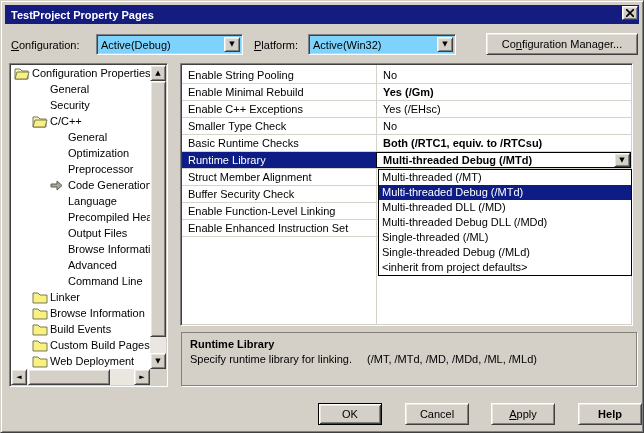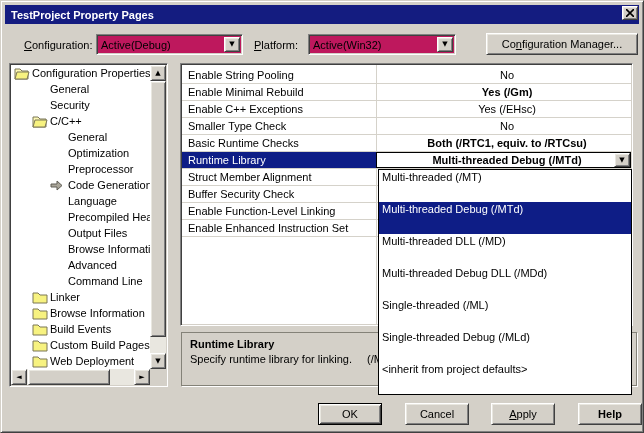--- a/index.html
+++ b/index.html
@@ -24,21 +24,21 @@
     background:#d4d0c8; border:1px solid; border-color:#fff #404040 #404040 #fff;
     box-shadow: inset 1px 1px 0 #e9e7e0, inset -1px -1px 0 #808080;
     display:flex; align-items:center; justify-content:center; cursor:default;
   }
   .label { position:absolute; white-space:nowrap; }
   .accel { text-decoration:underline; }
 
   .sunken {
     border:1px solid; border-color:#808080 #ffffff #ffffff #808080;
     box-shadow: inset 1px 1px 0 #404040, inset -1px -1px 0 #d4d0c8;
-    background:#be185d;
+    background:#7dd3fc;
   }
   .combo { position:absolute; height:21px; display:flex; align-items:center; }
   .combo .combo-text { flex:1; padding-left:4px; white-space:nowrap; overflow:hidden; }
   .cbtn {
     width:16px; height:15px; margin-right:2px; flex:none;
     background:#d4d0c8; border:1px solid; border-color:#fff #404040 #404040 #fff;
     box-shadow: inset 1px 1px 0 #e9e7e0, inset -1px -1px 0 #808080;
     display:flex; align-items:center; justify-content:center;
   }
   .arr { font-size:7px; line-height:1; font-family:"DejaVu Sans",sans-serif; }
@@ -76,32 +76,32 @@
     border:1px solid; border-color:#fff #404040 #404040 #fff;
     box-shadow: inset 1px 1px 0 #e9e7e0, inset -1px -1px 0 #808080;
   }
 
   
   .grid { position:absolute; left:179px; top:62px; width:453px; height:263px; }
   .grid-inner { position:absolute; inset:1px; background:#fff; overflow:hidden; padding-top:2px; }
   .gdivider { position:absolute; left:194px; top:0; bottom:0; width:1px; background:#d5d2ca; }
   .grow { display:flex; height:17px; border-bottom:1px solid #d5d2ca; }
   .gname { width:194px; flex:none; padding:2px 0 0 6px; white-space:nowrap; overflow:hidden; }
-  .gval  { flex:1; padding:2px 0 0 7px; white-space:nowrap; overflow:hidden; position:relative;text-align:center; }
+  .gval  { flex:1; padding:2px 0 0 7px; white-space:nowrap; overflow:hidden; position:relative; }
   .b { font-weight:bold; }
   .grow.sel .gname { background:#0e1d86; color:#fff; }
   .grow.sel .gval  { box-shadow: inset 0 0 0 1px #000; padding-top:2px; }
   .gval .cbtn { position:absolute; right:1px; top:1px; height:14px; margin:0; }
 
   
   .popup {
     position:absolute; left:377px; top:168px; width:254px;
     background:#fff; border:1px solid #000; z-index:5;
   }
-  .opt { height:32px; line-height:15px; padding-left:3px; white-space:nowrap; overflow:hidden; cursor:default; }
+  .opt { height:15px; line-height:15px; padding-left:3px; white-space:nowrap; overflow:hidden; cursor:default; }
   .opt.sel { background:#0e1d86; color:#fff; }
 
   
   .descbox {
     position:absolute; left:180px; top:331px; width:456px; height:54px;
     background:#d4d0c8; border:1px solid #848278;
     box-shadow: 1px 1px 0 #fff;
   }
   .desc-title { font-weight:bold; padding:5px 0 3px 8px; }
   .desc-line { padding-left:8px; }
@@ -118,21 +118,21 @@
     <span>TestProject Property Pages</span>
   </div>
   <div class="close-btn">
     <span>
       <svg width="8" height="8" viewBox="0 0 8 8">
           <path d="M0 0 L8 8 M8 0 L0 8" stroke="#000" stroke-width="1.6"></path>
         </svg>
     </span>
   </div>
 
-  <div class="label" style="left:23px;top:38px;text-align:center;"><span></span><span class="accel">C</span><span>onfiguration:</span></div>
+  <div class="label" style="left:10px;top:38px;text-align:center;"><span></span><span class="accel">C</span><span>onfiguration:</span></div>
 
   <div class="combo sunken" style="left:95px;top:33px;width:147px;">
     <span class="combo-text">Active(Debug)</span>
     <span class="cbtn">
         <span class="arr">▼</span>
       </span>
   </div>
 
   <div class="label" style="left:253px;top:38px;text-align:center;"><span></span><span class="accel">P</span><span>latform:</span></div>
 

